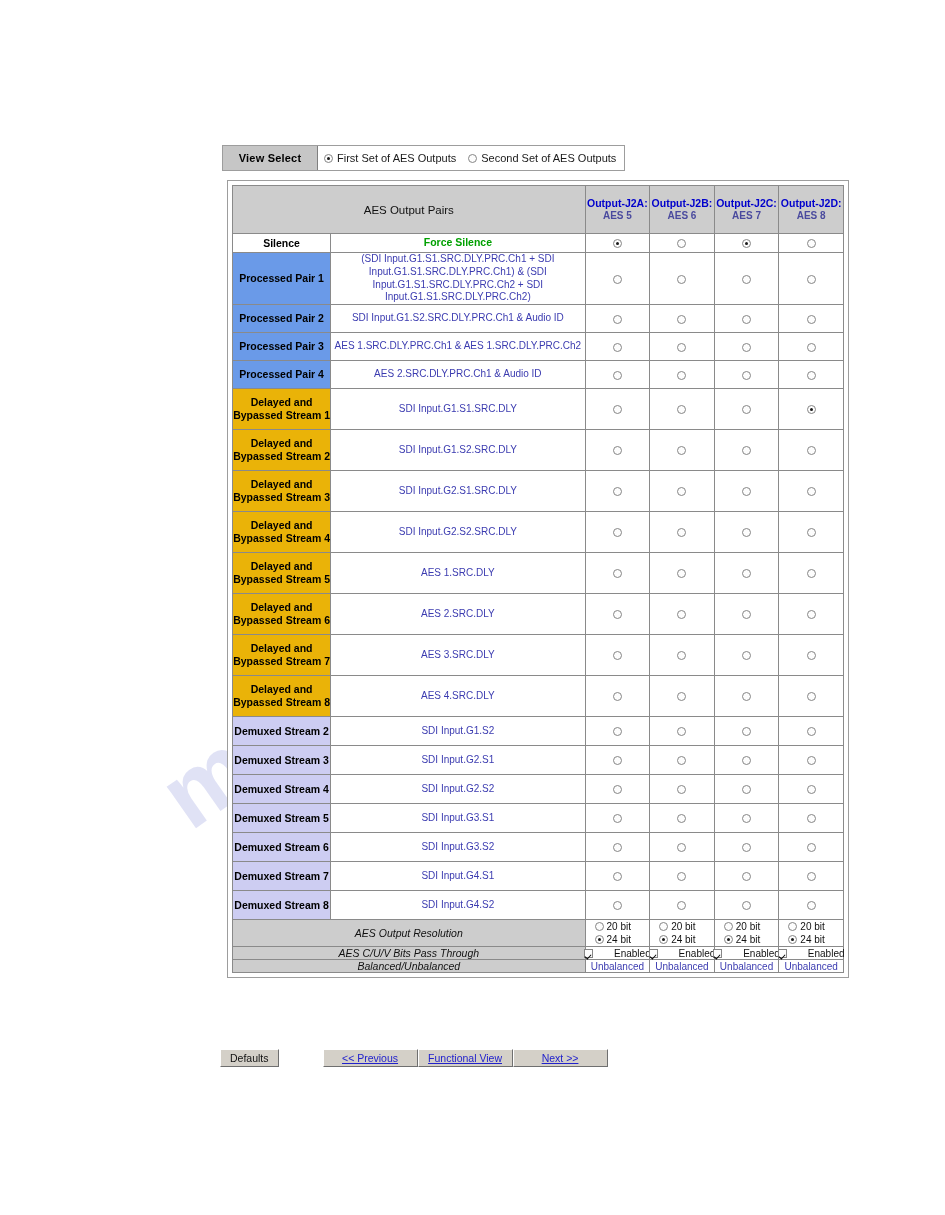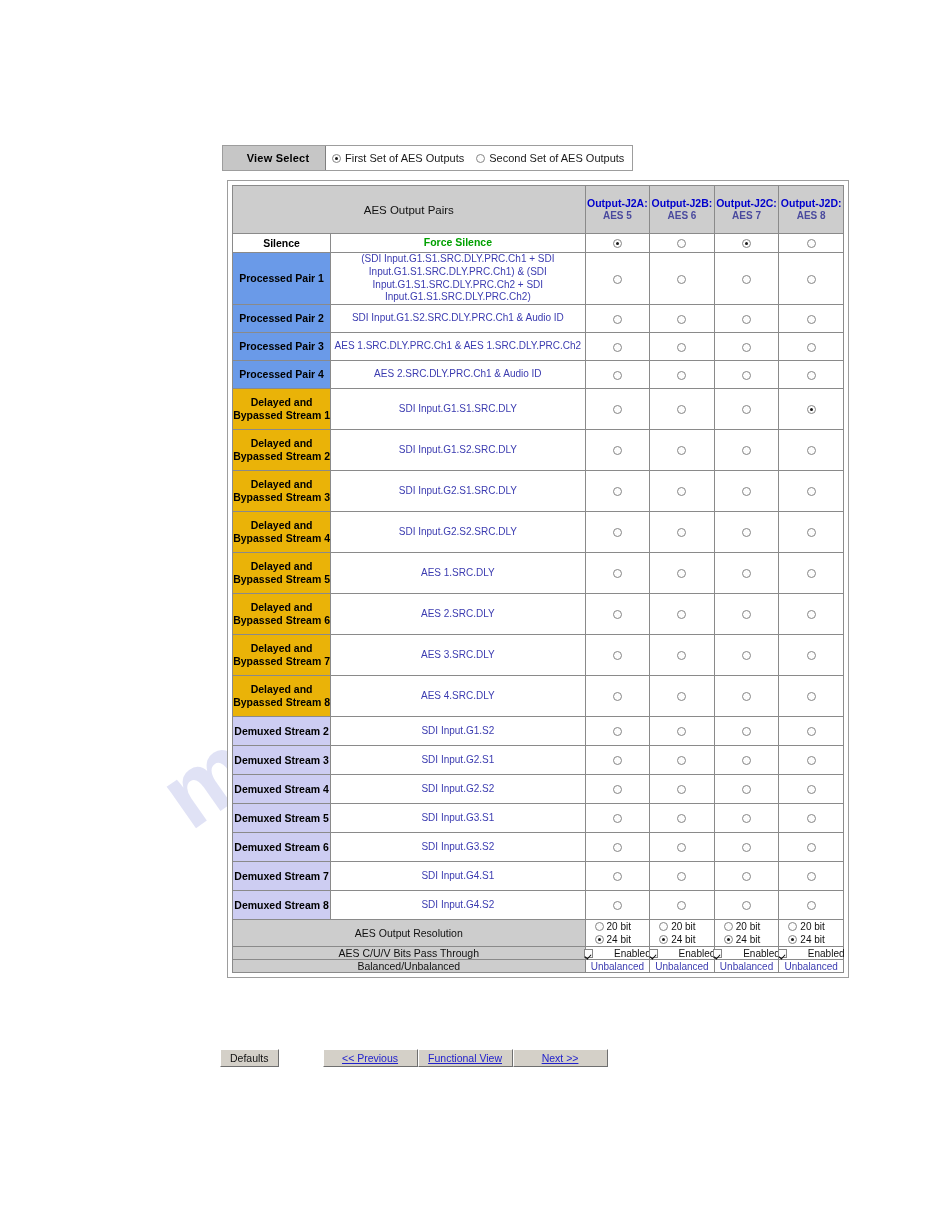--- a/index.html
+++ b/index.html
@@ -58,21 +58,20 @@
     background: #c6c6c6;
     border-right: 1px solid #7f7f7f;
     display: flex;
     align-items: center;
     justify-content: center;
     width: 94px;
     font-size: 11px;
     font-weight: bold;
     color: #000;
     letter-spacing: 0.2px;
-    padding-left: 8px;
   }
   #view-select-options {
     display: flex;
     align-items: center;
     padding: 0 8px 0 6px;
     gap: 12px;
     background: #ffffff;
   }
   .vs-opt {
     display: flex;
@@ -217,20 +216,21 @@
   }
   .rcell .radio { vertical-align: middle; }
 
   
   .foot-label {
     background: #cdcdcd;
     text-align: center;
     font-size: 10.5px;
     color: #111;
     padding: 3px 0;
+    font-style: italic;
   }
   .foot-cell {
     background: #ffffff;
     text-align: center;
     padding: 2px 0 2px 4px;
     font-size: 10px;
     color: #111;
   }
   .res-opt {
     display: flex;

